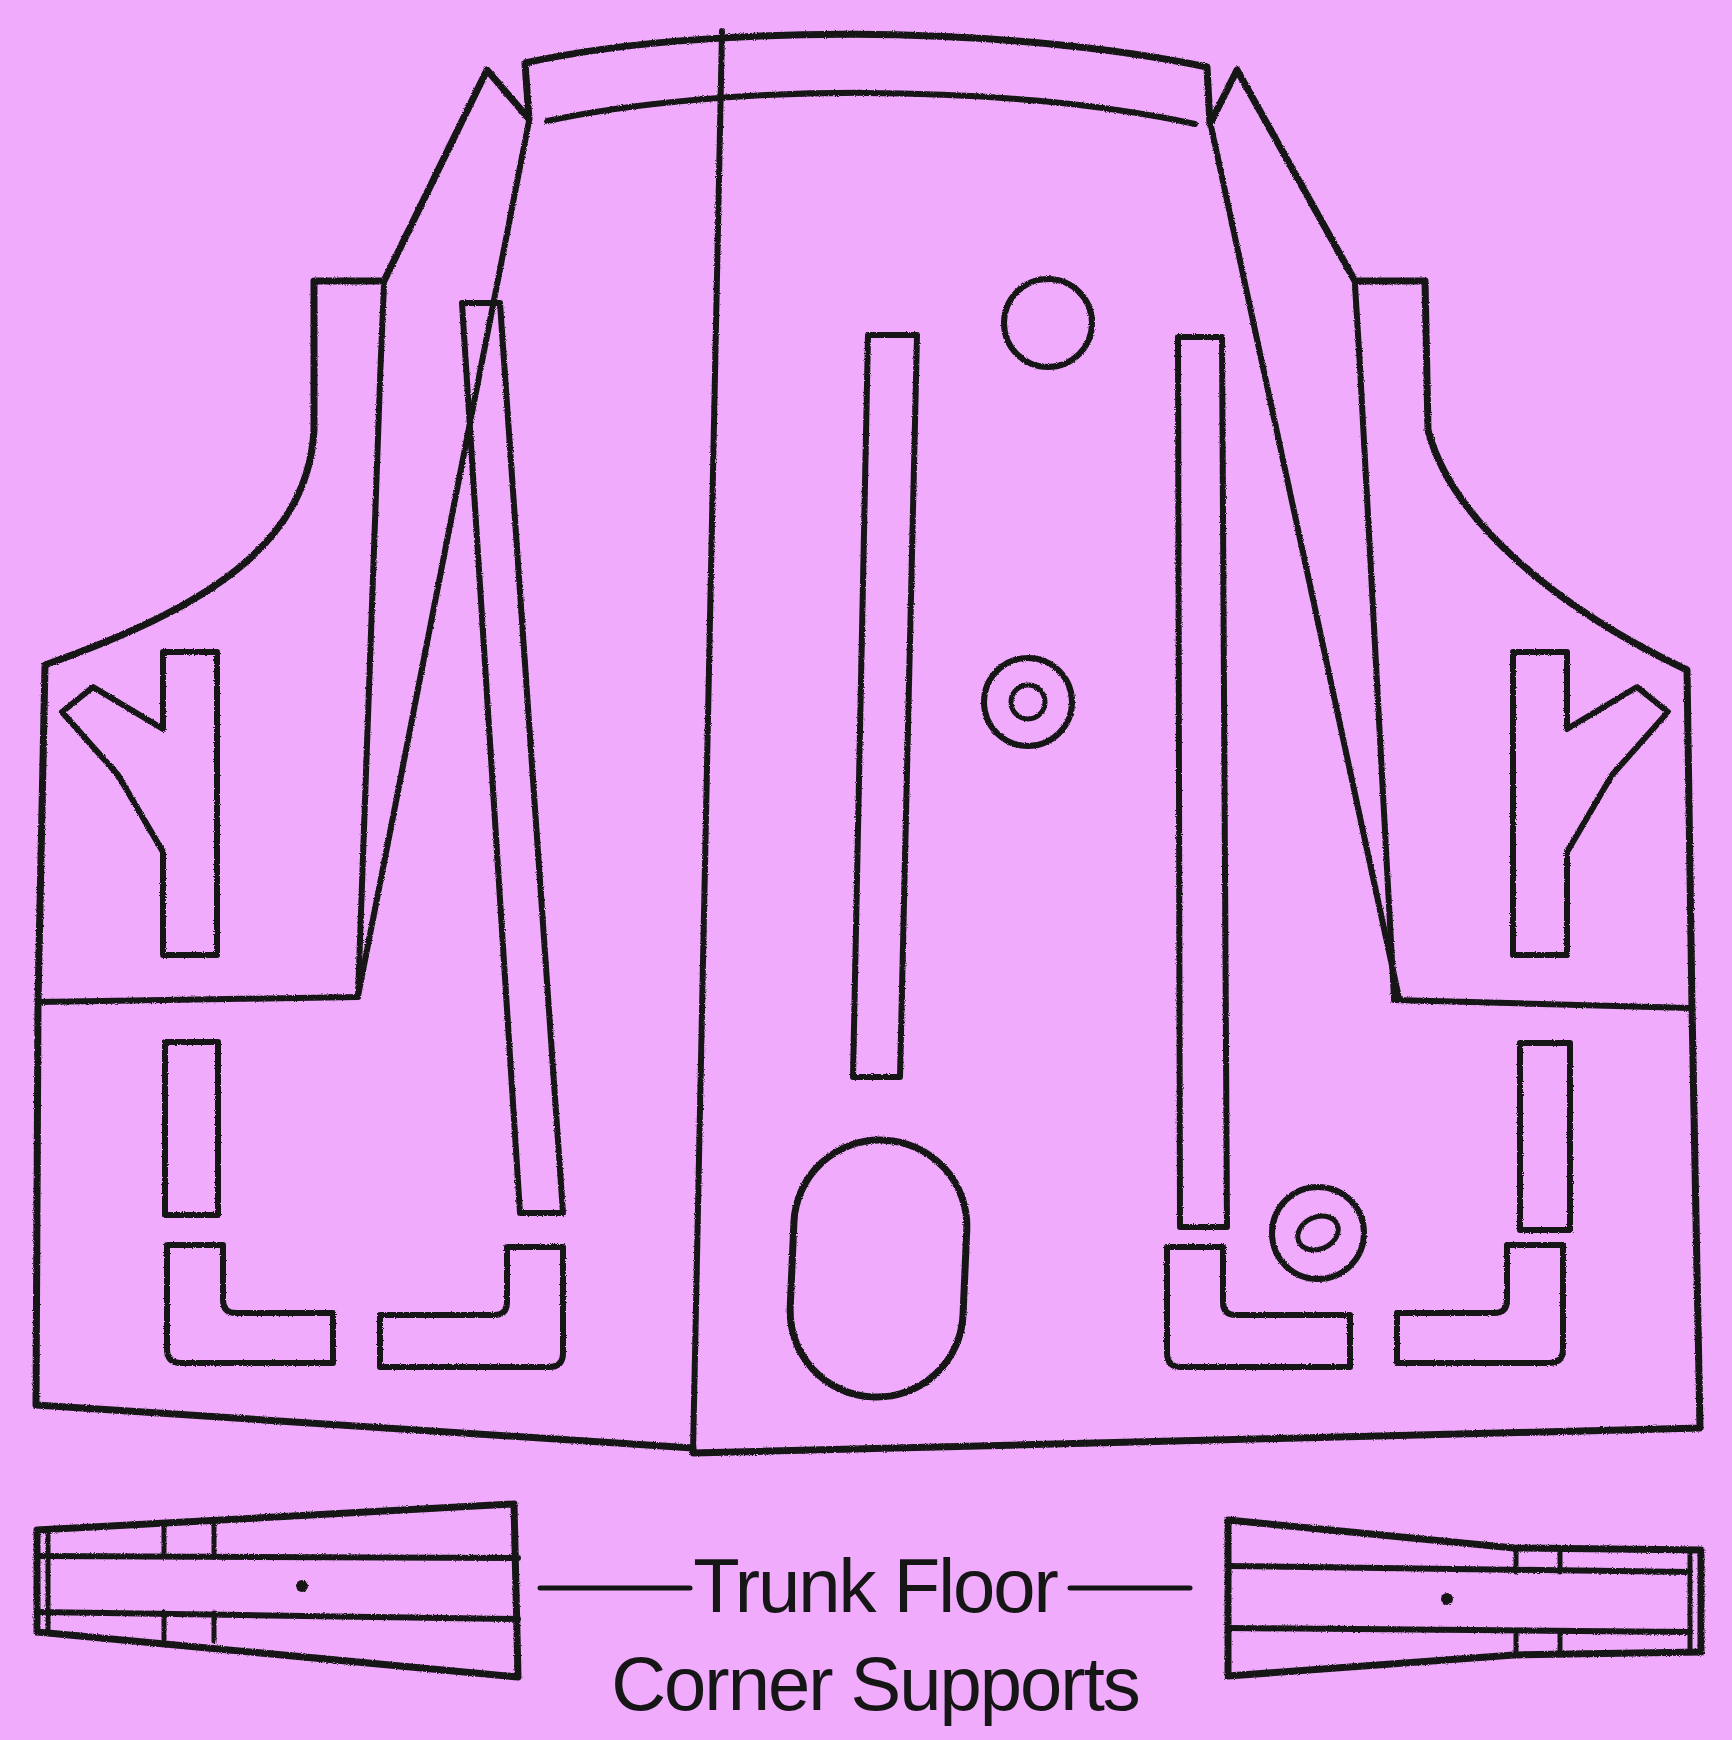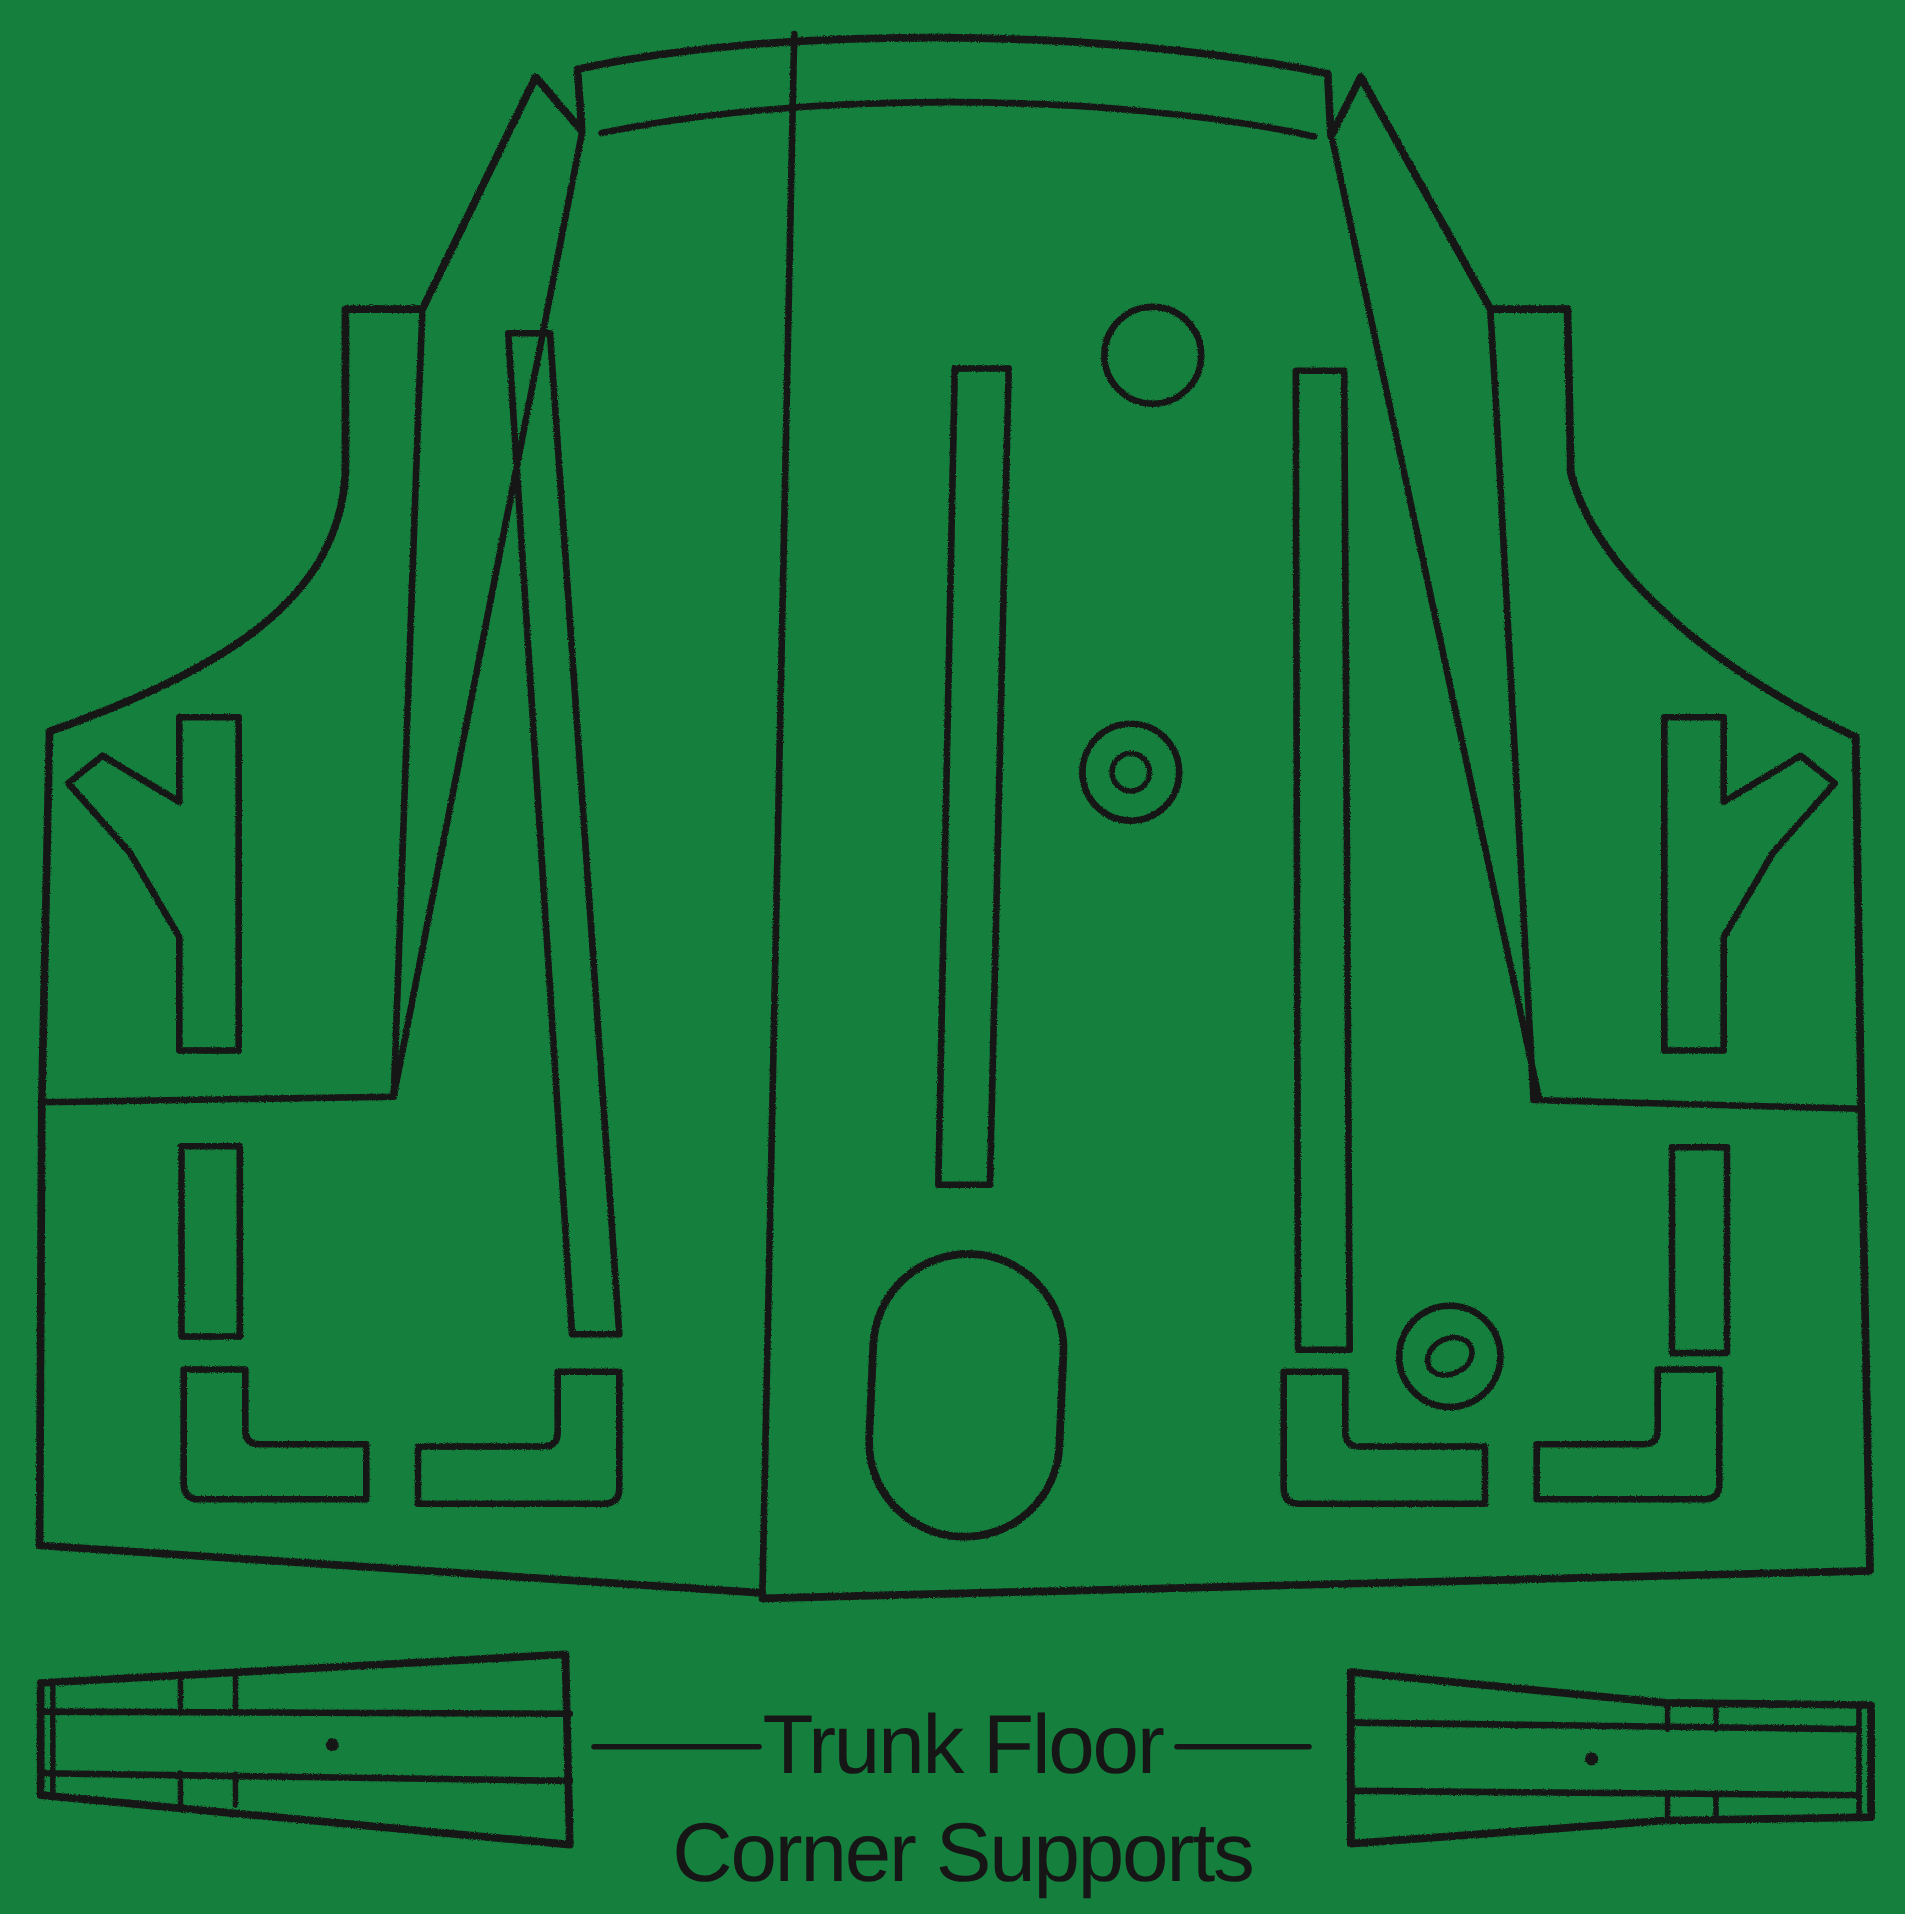--- a/index.html
+++ b/index.html
@@ -4,21 +4,21 @@
 <style>
   html, body {
     margin: 0;
     padding: 0;
     background: #ffffff;
   }
   .figure-canvas {
     position: relative;
     width: 1732px;
     height: 1740px;
-    background: #15803d;
+    background: #f0abfc;
     overflow: hidden;
     font-family: "Liberation Sans", sans-serif;
   }
   svg { display: block; }
   .ink-stroke {
     fill: none;
     stroke: #161616;
     stroke-width: 6;
     stroke-linejoin: round;
     stroke-linecap: round;

